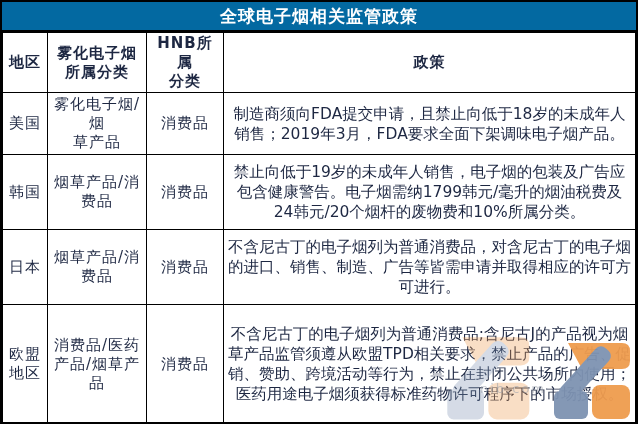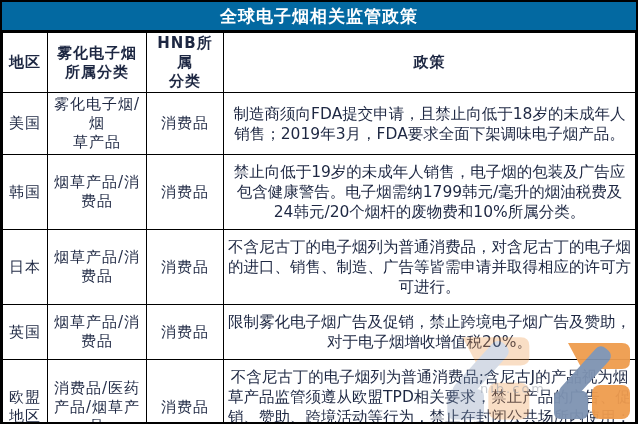--- a/index.html
+++ b/index.html
@@ -78,27 +78,20 @@
       <td class="cls">消费品</td>
       <td class="policy">禁止向低于19岁的未成年人销售，电子烟的包装及广告应包含健康警告。电子烟需纳1799韩元/毫升的烟油税费及24韩元/20个烟杆的废物费和10%所属分类。</td>
     </tr>
     <tr class="r2">
       <td class="region">日本</td>
       <td class="cls">烟草产品/消
 费品</td>
       <td class="cls">消费品</td>
       <td class="policy">不含尼古丁的电子烟列为普通消费品，对含尼古丁的电子烟的进口、销售、制造、广告等皆需申请并取得相应的许可方可进行。</td>
     </tr>
-    <tr class="r3">
-      <td class="region">英国</td>
-      <td class="cls">烟草产品/消
-费品</td>
-      <td class="cls">消费品</td>
-      <td class="policy">限制雾化电子烟广告及促销，禁止跨境电子烟广告及赞助，对于电子烟增收增值税20%。</td>
-    </tr>
     <tr class="r4">
       <td class="region">欧盟
 地区</td>
       <td class="cls">消费品/医药
 产品/烟草产
 品</td>
       <td class="cls">消费品</td>
       <td class="policy">不含尼古丁的电子烟列为普通消费品;含尼古J的产品视为烟草产品监管须遵从欧盟TPD相关要求，禁止产品的广告、促销、赞助、跨境活动等行为，禁止在封闭公共场所内使用；医药用途电子烟须获得标准药物许可程序下的市场授权。</td>
     </tr>
   </tbody>

